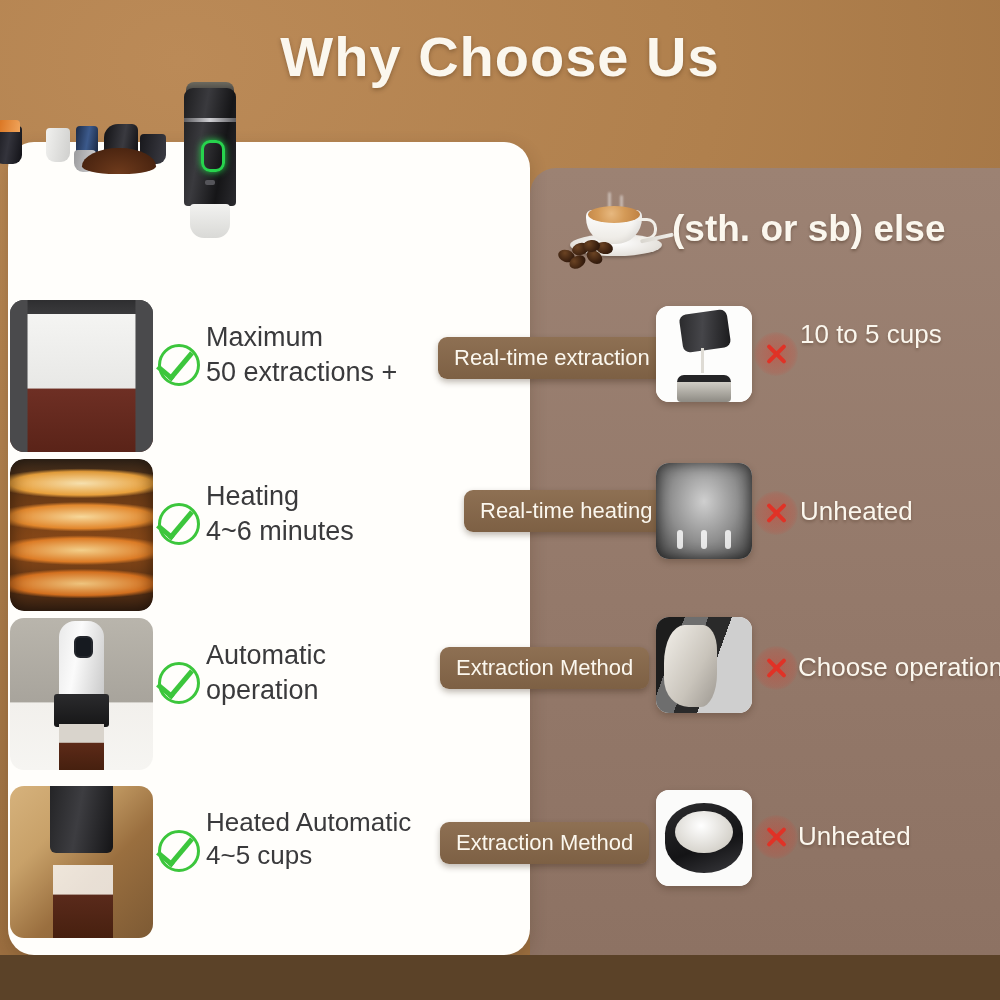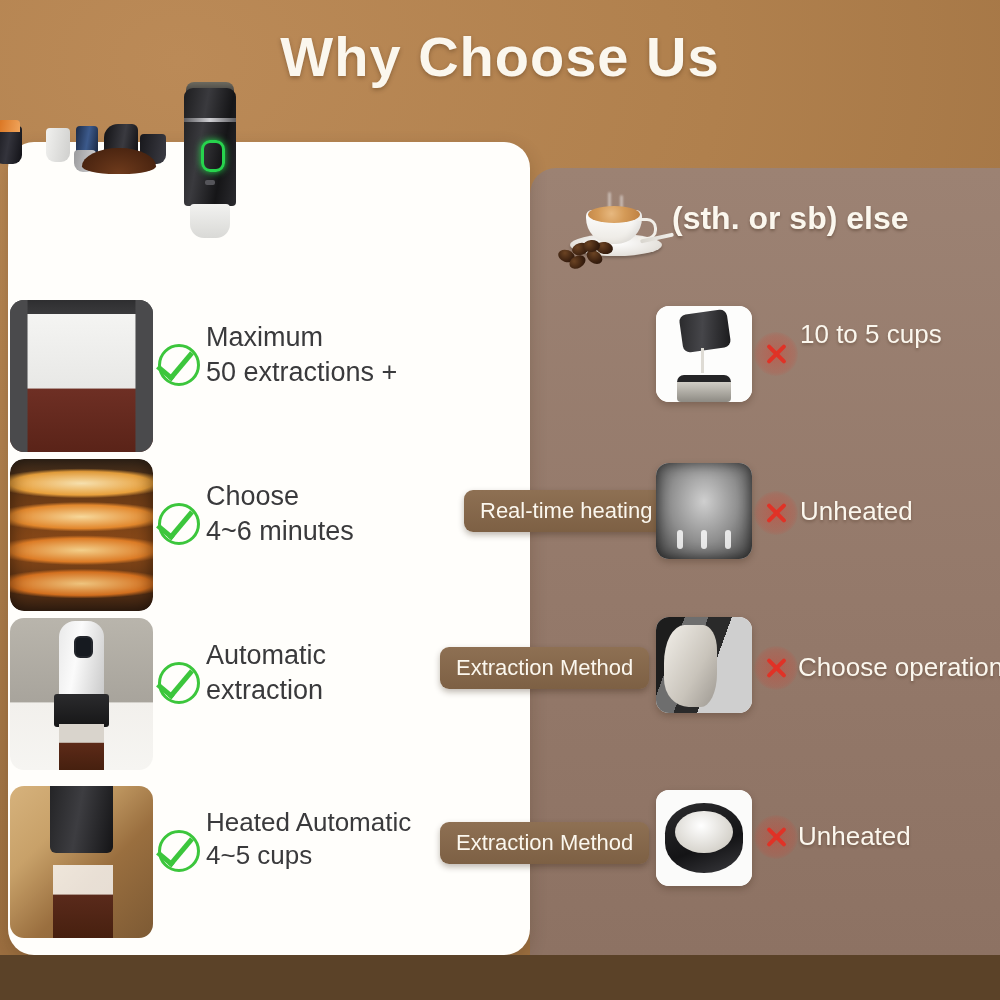--- a/index.html
+++ b/index.html
@@ -103,21 +103,21 @@
     position:absolute;left:52px;top:0;width:3px;height:18px;
     background:rgba(255,255,255,.45);border-radius:2px;filter:blur(1px);
   }
   .steam.s2{left:64px;top:3px;height:14px;}
   .beans{position:absolute;left:0px;top:48px;width:62px;height:26px;}
   .bean{
     position:absolute;width:17px;height:12px;border-radius:50%;
     background:radial-gradient(circle at 35% 30%,#6b4323 0%,#3c2110 60%,#24130a 100%);
   }
   .comp-label{
-    position:absolute;left:672px;top:200px;font-size:32px;font-weight:bold;
+    position:absolute;left:672px;top:208px;font-size:37px;font-weight:bold;
     color:#fbf7ee;white-space:nowrap;text-shadow:0 2px 3px rgba(50,30,14,.35);
   }
   
   .row{position:absolute;left:0;width:1000px;height:160px;}
   .thumb{
     position:absolute;left:10px;top:4px;width:143px;height:152px;
     border-radius:14px;overflow:hidden;background:#ddd;
   }
   .check{
     position:absolute;left:158px;top:48px;width:42px;height:42px;
@@ -278,20 +278,21 @@
         </div>
     </div>
     <div class="check">
       <span class="ring"></span>
         <span class="tick"></span>
     </div>
     <div class="pro-text">
       <div>Maximum</div>
       <div>50 extractions +</div>
     </div>
+    <div class="badge" style="left:438px;top:41px;">Real-time extraction</div>
     <div class="thumb-r" style="left:656px;top:10px;">
       <div class="im-r-pour">
           <div class="top"></div>
           <div class="stream"></div>
           <div class="base"></div>
         </div>
     </div>
     <div class="xmark" style="left:754px;top:36px;">
       <span class="glow"></span>
         <i class="a"></i>
@@ -304,21 +305,21 @@
 
   <div class="row" style="top:455px;">
     <div class="thumb">
       <div class="im-heat"></div>
     </div>
     <div class="check">
       <span class="ring"></span>
         <span class="tick"></span>
     </div>
     <div class="pro-text">
-      <div>Choose</div>
+      <div>Heating</div>
       <div>4~6 minutes</div>
     </div>
     <div class="badge" style="left:464px;top:35px;">Real-time heating</div>
     <div class="thumb-r" style="left:656px;top:8px;">
       <div class="im-r-cold">
         <span class="sp" style="left:22%;"></span>
         <span class="sp" style="left:47%;"></span>
         <span class="sp" style="left:72%;"></span>
       </div>
     </div>
@@ -340,21 +341,21 @@
           <div class="blk"></div>
           <div class="cupg"></div>
       </div>
     </div>
     <div class="check">
       <span class="ring"></span>
         <span class="tick"></span>
     </div>
     <div class="pro-text">
       <div>Automatic</div>
-      <div>extraction</div>
+      <div>operation</div>
     </div>
     <div class="badge" style="left:440px;top:33px;">Extraction Method</div>
     <div class="thumb-r" style="left:656px;top:3px;">
       <div class="im-r-hand">
           <div class="thumbf"></div>
         </div>
     </div>
     <div class="xmark" style="left:754px;top:32px;">
       <span class="glow"></span>
         <i class="a"></i>

